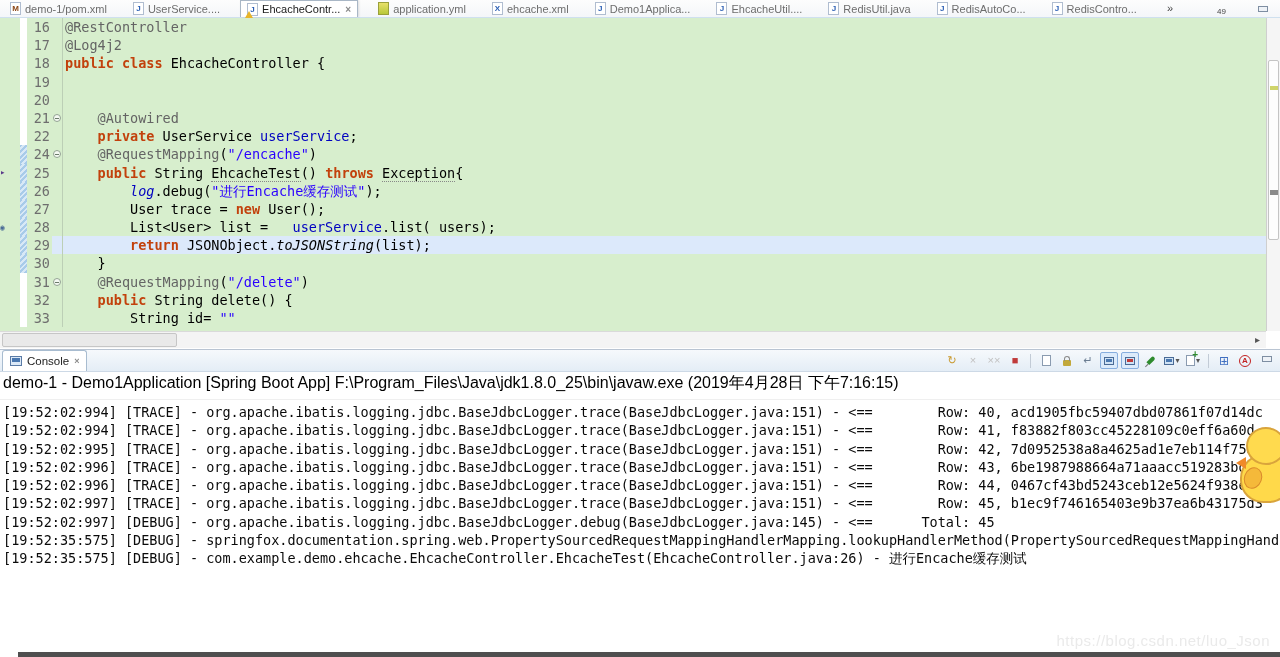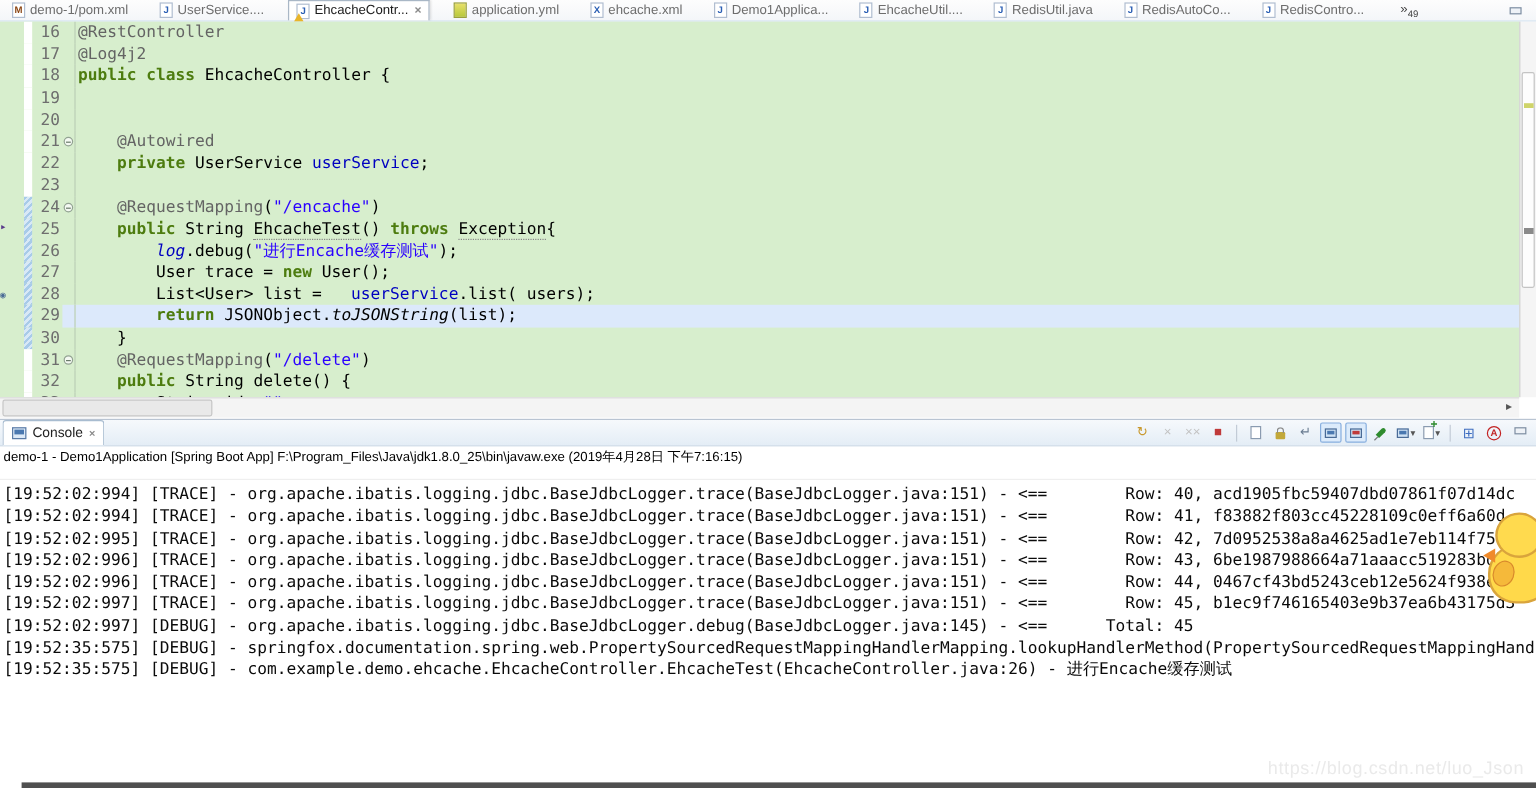--- a/index.html
+++ b/index.html
@@ -24,41 +24,41 @@
            align-items:center; justify-content:center; flex:0 0 auto; }
   .ficon-java { color:#2b5fb4; }
   .ficon-maven { color:#8b4513; }
   .ficon-xml { color:#2b5fb4; }
   .ficon-yml { background:linear-gradient(#e8e06a,#b8c83a); border-color:#9aa03a; color:transparent; }
   .warnmk { position:absolute; left:-3px; bottom:-3px; width:0; height:0;
             border-left:4px solid transparent; border-right:4px solid transparent;
             border-bottom:7px solid #e8b52a; }
   .tabclose { margin-left:5px; color:#8a8a8a; font-size:10px; font-weight:bold; cursor:pointer; }
   .tab-overflow { font-size:11px; color:#444; margin-left:10px; display:flex; align-items:flex-start; }
-  .tab-overflow .cnt { font-size:8px; margin-top:5px; }
+  .tab-overflow .cnt { font-size:8px; margin-top:5px;margin-left:44px; }
   .minbox { width:10px; height:6px; border:1px solid #7e8ea2; background:#eef2f7; margin-left:auto; margin-right:12px; }
   
   .editor { position:absolute; top:18px; left:0; width:1266px; height:313px;
             background:#d7eecd; overflow:hidden;
             font-family:"DejaVu Sans Mono","Liberation Mono",monospace; font-size:13.5px; }
   .code-line { position:relative; display:flex; height:18.2px; line-height:18.2px; white-space:pre;padding-left:20px; }
   .chg { width:7px; flex:0 0 auto; background:#ffffff; }
   .chg-on { background:repeating-linear-gradient(135deg,#a8cbe9 0 2px,#d8e8f6 2px 4px); }
   .lnum { width:25px; flex:0 0 auto; text-align:right; color:#6e6e6e; background:#d7eecd; padding-right:2px; }
   .fold { width:11px; flex:0 0 auto; border-right:1px solid #bccfb6; position:relative; }
   .foldc { position:absolute; left:1px; top:5px; width:8px; height:8px; border:1px solid #93a393;
            border-radius:50%; background:#f4f9f2; }
   .foldc::after { content:''; position:absolute; left:1px; right:1px; top:3px; height:1px; background:#6a7a6a; }
   .codetx { flex:1; padding-left:2px; }
   .current .codetx, .current .fold { background:#dcE9fb; }
   .mk { position:absolute; left:0; top:3px; z-index:3; font-size:9px; line-height:10px; }
   .mk-arrow { color:#5a3a8a; }
   .mk-ref { color:#4a6b96; font-size:8px; top:5px; }
   .tk-ann { color:#646464; }
-  .tk-kw  { color:#4d7c0f; font-weight:bold; }
+  .tk-kw  { color:#c2410c; font-weight:bold; }
   .tk-str { color:#2a00ff; }
   .tk-fld { color:#0000c0; }
   .tk-sf  { color:#0000c0; font-weight:normal; font-style:italic; }
   .tk-sm  { color:#000; font-style:italic; }
   .tk-def { color:#000; }
   .tk-ul  { color:#000; border-bottom:1px dotted #888; }
   
   .vscroll { position:absolute; top:18px; left:1266px; width:14px; height:313px;
              background:#f5f5f5; border-left:1px solid #cfcfcf; }
   .vthumb { position:absolute; left:1px; top:42px; width:11px; height:180px;
@@ -96,21 +96,21 @@
   .pg { width:9px; height:11px; border:1px solid #8a9bb0; background:#fff; position:relative; }
   .pg.new::after { content:'+'; position:absolute; right:-4px; top:-6px; color:#2e8b2e; font-size:10px; font-weight:bold; }
   .pin { width:4px; height:9px; background:#2e8b2e; border-radius:2px 2px 0 0; transform:rotate(45deg); position:relative; }
   .pin::after { content:''; position:absolute; left:1.5px; top:9px; width:1px; height:4px; background:#777; }
   .caret { font-size:8px; color:#555; margin-left:1px; }
   .ansi { width:12px; height:12px; border:1.5px solid #c22222; border-radius:50%;
           color:#c22222; font-size:8px; font-weight:bold; display:flex; align-items:center; justify-content:center; }
   .grid { color:#3f6ec0; font-size:12px; }
   .cmin { position:absolute; right:8px; top:6px; width:10px; height:6px;
           border:1px solid #7e8ea2; background:#eef2f7; cursor:pointer; }
-  .cdesc { height:28px; font-size:11px; color:#000; padding:1px 0 0 3px; background:#fff;
+  .cdesc { height:28px; font-size:16px; color:#000; padding:1px 0 0 3px; background:#fff;
            border-bottom:1px solid #efefef; white-space:pre; overflow:hidden; }
   .clog { padding:3px 0 0 3px; font-family:"DejaVu Sans Mono","Liberation Mono",monospace;
           font-size:13.5px; color:#0a0a0a; }
   .log-line { height:18.3px; line-height:18.3px; white-space:pre; overflow:hidden; }
   
   .watermark { position:absolute; top:632px; right:10px; font-size:15px; color:#eaeaea;
                letter-spacing:.5px; }
   .bottombar { position:absolute; left:18px; bottom:0; width:1262px; height:5px; background:#4f4f4f; }
   .mascot { position:absolute; top:427px; right:-18px; width:62px; height:78px; z-index:40; }
   .m-head { position:absolute; left:10px; top:0; width:40px; height:38px; background:#ffda4e;
@@ -180,21 +180,20 @@
 
   <div class="editor">
     <div id="code-lines">
         <div class="code-line"><span class="chg"></span><span class="lnum">16</span><span class="fold"></span><span class="codetx"><span class="tk-ann">@RestController</span></span></div>
         <div class="code-line"><span class="chg"></span><span class="lnum">17</span><span class="fold"></span><span class="codetx"><span class="tk-ann">@Log4j2</span></span></div>
         <div class="code-line"><span class="chg"></span><span class="lnum">18</span><span class="fold"></span><span class="codetx"><span class="tk-kw">public</span><span class="tk-def"> </span><span class="tk-kw">class</span><span class="tk-def"> EhcacheController {</span></span></div>
         <div class="code-line"><span class="chg"></span><span class="lnum">19</span><span class="fold"></span><span class="codetx"></span></div>
         <div class="code-line"><span class="chg"></span><span class="lnum">20</span><span class="fold"></span><span class="codetx"></span></div>
         <div class="code-line"><span class="chg"></span><span class="lnum">21</span><span class="fold"><span class="foldc"></span></span><span class="codetx"><span class="tk-def">    </span><span class="tk-ann">@Autowired</span></span></div>
         <div class="code-line"><span class="chg"></span><span class="lnum">22</span><span class="fold"></span><span class="codetx"><span class="tk-def">    </span><span class="tk-kw">private</span><span class="tk-def"> UserService </span><span class="tk-fld">userService</span><span class="tk-def">;</span></span></div>
-        <div class="code-line"><span class="chg"></span><span class="lnum">23</span><span class="fold"></span><span class="codetx"></span></div>
         <div class="code-line"><span class="chg chg-on"></span><span class="lnum">24</span><span class="fold"><span class="foldc"></span></span><span class="codetx"><span class="tk-def">    </span><span class="tk-ann">@RequestMapping</span><span class="tk-def">(</span><span class="tk-str">"/encache"</span><span class="tk-def">)</span></span></div>
         <div class="code-line"><span class="chg chg-on"></span><span class="mk mk-arrow">▸</span><span class="lnum">25</span><span class="fold"></span><span class="codetx"><span class="tk-def">    </span><span class="tk-kw">public</span><span class="tk-def"> String </span><span class="tk-ul">EhcacheTest</span><span class="tk-def">() </span><span class="tk-kw">throws</span><span class="tk-def"> </span><span class="tk-ul">Exception</span><span class="tk-def">{</span></span></div>
         <div class="code-line"><span class="chg chg-on"></span><span class="lnum">26</span><span class="fold"></span><span class="codetx"><span class="tk-def">        </span><span class="tk-sf">log</span><span class="tk-def">.debug(</span><span class="tk-str">"进行Encache缓存测试"</span><span class="tk-def">);</span></span></div>
         <div class="code-line"><span class="chg chg-on"></span><span class="lnum">27</span><span class="fold"></span><span class="codetx"><span class="tk-def">        User trace = </span><span class="tk-kw">new</span><span class="tk-def"> User();</span></span></div>
         <div class="code-line"><span class="chg chg-on"></span><span class="mk mk-ref">◉</span><span class="lnum">28</span><span class="fold"></span><span class="codetx"><span class="tk-def">        List&lt;User&gt; list =   </span><span class="tk-fld">userService</span><span class="tk-def">.list( users);</span></span></div>
         <div class="code-line current"><span class="chg chg-on"></span><span class="lnum">29</span><span class="fold"></span><span class="codetx"><span class="tk-def">        </span><span class="tk-kw">return</span><span class="tk-def"> JSONObject.</span><span class="tk-sm">toJSONString</span><span class="tk-def">(list);</span></span></div>
         <div class="code-line"><span class="chg chg-on"></span><span class="lnum">30</span><span class="fold"></span><span class="codetx"><span class="tk-def">    }</span></span></div>
         <div class="code-line"><span class="chg"></span><span class="lnum">31</span><span class="fold"><span class="foldc"></span></span><span class="codetx"><span class="tk-def">    </span><span class="tk-ann">@RequestMapping</span><span class="tk-def">(</span><span class="tk-str">"/delete"</span><span class="tk-def">)</span></span></div>
         <div class="code-line"><span class="chg"></span><span class="lnum">32</span><span class="fold"></span><span class="codetx"><span class="tk-def">    </span><span class="tk-kw">public</span><span class="tk-def"> String delete() {</span></span></div>
         <div class="code-line"><span class="chg"></span><span class="lnum">33</span><span class="fold"></span><span class="codetx"><span class="tk-def">        String id= </span><span class="tk-str">""</span></span></div>

